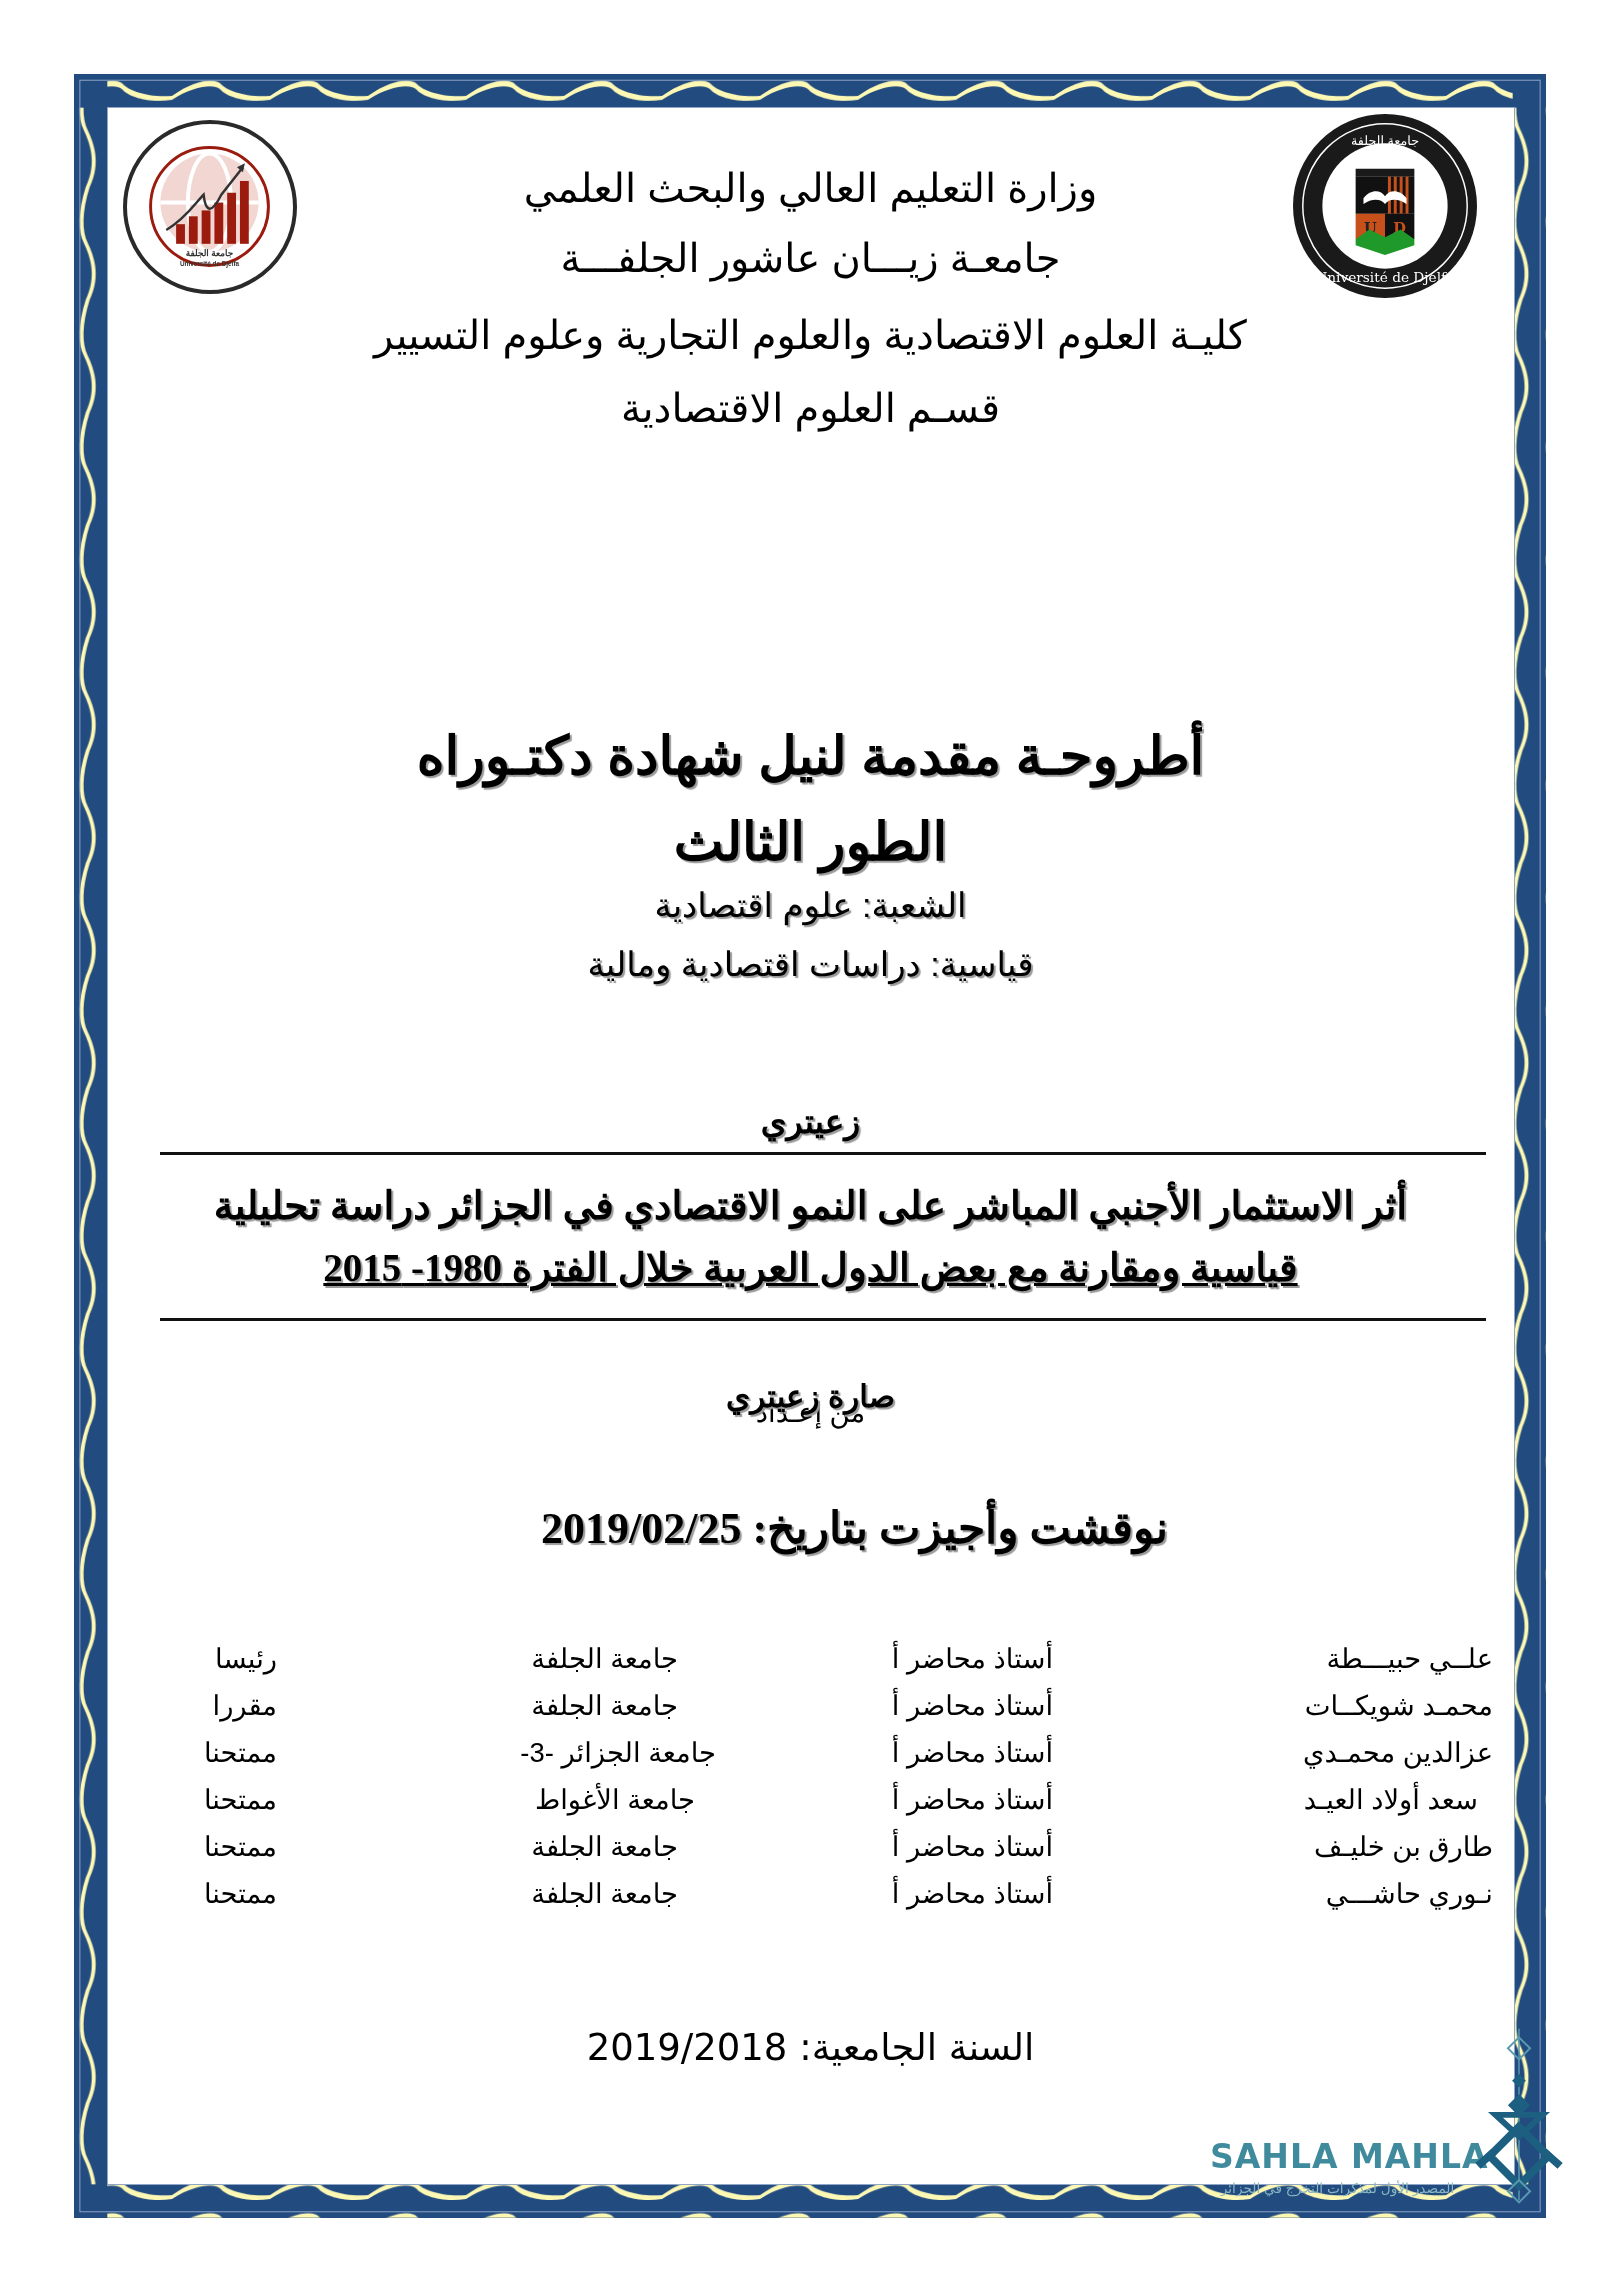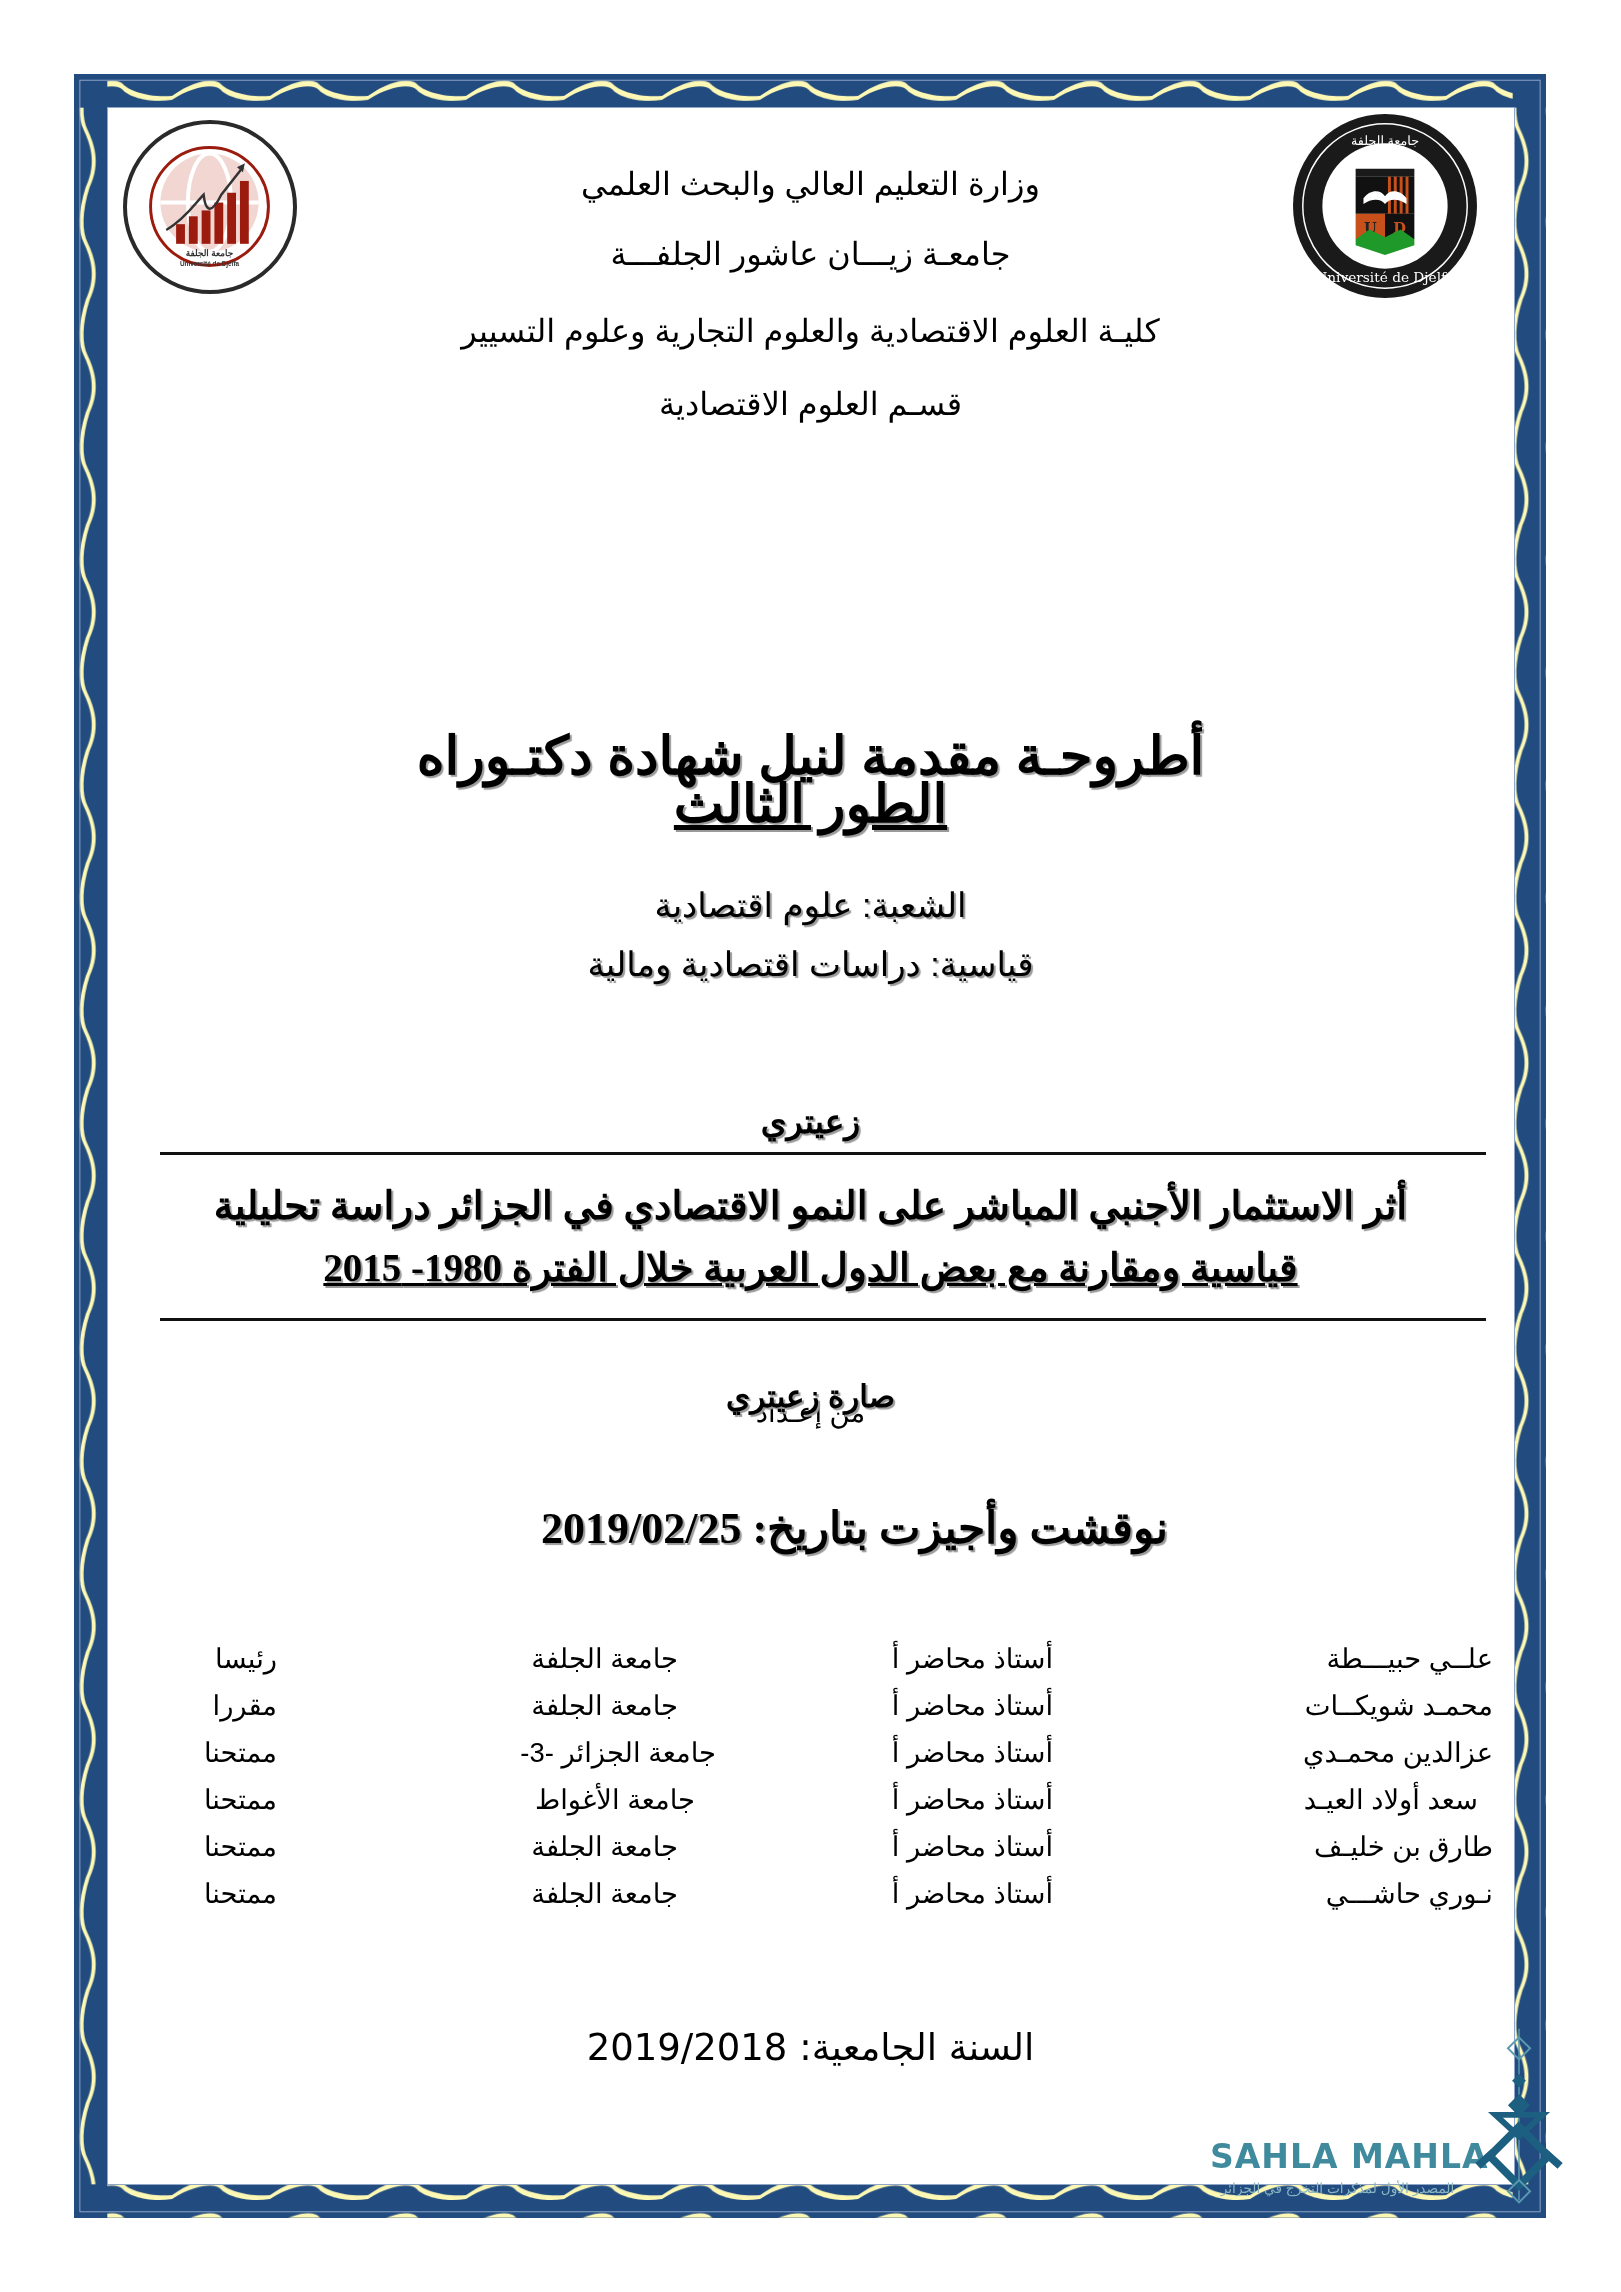--- a/index.html
+++ b/index.html
@@ -1,21 +1,21 @@
 <!DOCTYPE html>
 <html><head>
 <meta charset="utf-8">
 <style>
   html, body { margin:0; padding:0; background:#ffffff; }
   body { width:1621px; height:2293px; position:relative; overflow:hidden; font-family:"Liberation Sans", sans-serif; color:#000; }
   .frame-outer { position:absolute; left:74px; top:74px; width:1472px; height:2144px; background:#224b80; }
   .frame-inner { position:absolute; left:108px; top:108px; width:1406px; height:2076px; background:#ffffff; outline:1px solid #8fa6c8; }
   .abs { position:absolute; }
   .center-line { position:absolute; left:0; width:1621px; text-align:center; direction:rtl; white-space:nowrap; }
-  .hdr { font-size:32px; }
+  .hdr { font-size:40px; }
   .shadow { text-shadow:2px 2px 1px #9a9a9a; }
   .t-big { font-size:53px; font-weight:bold; }
   .t-mid { font-size:34px; }
   .t-thesis { font-size:39px; font-weight:bold; font-family:"Liberation Serif", serif; }
   .rule { position:absolute; left:160px; width:1326px; height:2.9px; background:#111; }
   .row { position:absolute; left:0; width:1621px; height:43px; direction:rtl; font-size:27.4px; }
   .cell { position:absolute; top:0; white-space:nowrap; }
   .logo { position:absolute; border-radius:50%; }
   .watermark-title { position:absolute; left:1210px; top:2137px; font-size:33px; font-weight:bold; letter-spacing:1px; color:#3f8a9c; font-family:"DejaVu Sans", sans-serif; }
   .watermark-sub { position:absolute; left:1210px; top:2180px; width:255px; font-size:13.7px; color:#8ab6c2; direction:rtl; text-align:center; white-space:nowrap; }
@@ -82,21 +82,21 @@
     <text x="94" y="172" text-anchor="middle" font-size="14" fill="#fff" font-family="DejaVu Serif, serif">Université de Djelfa</text>
   </svg>
 </div>
 
 <div class="center-line hdr" style="top:165px;">وزارة التعليم العالي والبحث العلمي</div>
 <div class="center-line hdr" style="top:235px;">جامعـة زيـــان عاشور الجلفـــة</div>
 <div class="center-line hdr" style="top:312px;">كليـة العلوم الاقتصادية والعلوم التجارية وعلوم التسيير</div>
 <div class="center-line hdr" style="top:385px;">قسـم العلوم الاقتصادية</div>
 
 <div class="center-line t-big shadow" style="top:725px;">أطروحـة مقدمة لنيل شهادة دكتـوراه</div>
-<div class="center-line t-big shadow" style="top:773px;text-decoration:underline;">الطور الثالث</div>
+<div class="center-line t-big shadow" style="top:811px;">الطور الثالث</div>
 <div class="center-line t-mid shadow" style="top:885px;">الشعبة: علوم اقتصادية</div>
 <div class="center-line t-mid shadow" style="top:944px;">قياسية: دراسات اقتصادية ومالية</div>
 
 <div class="center-line shadow" style="top:1102px;font-size:33px;font-weight:bold;">زعيتري</div>
 <div class="rule" style="top:1152px;"></div>
 <div class="center-line t-thesis shadow" style="top:1183px;">أثر الاستثمار الأجنبي المباشر على النمو الاقتصادي في الجزائر دراسة تحليلية</div>
 <div class="center-line t-thesis shadow" style="top:1245px;text-decoration:underline;">قياسية ومقارنة مع بعض الدول العربية خلال الفترة 1980- 2015</div>
 <div class="rule" style="top:1318px;"></div>
 
 <div class="center-line" style="top:1397px;font-size:27.4px;">من إعـداد</div>

